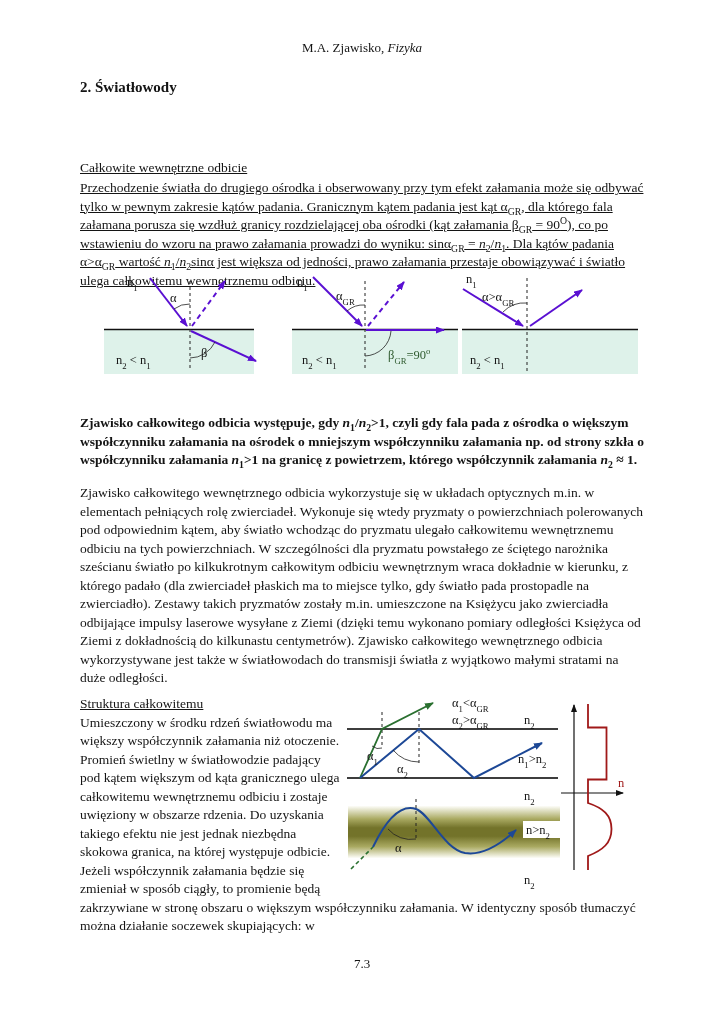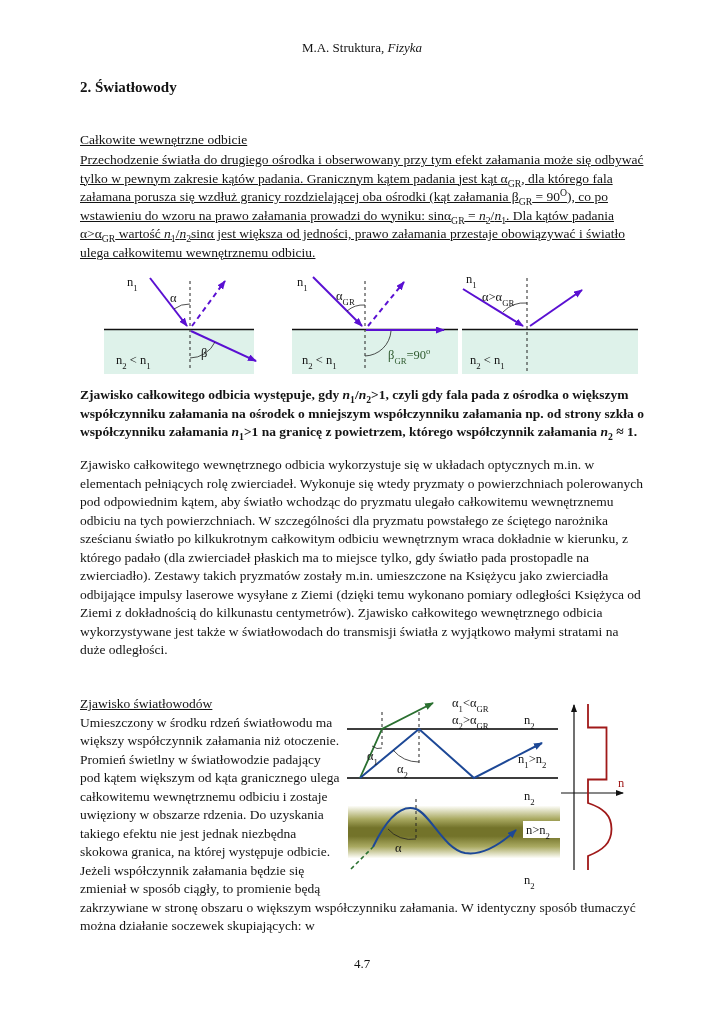--- a/index.html
+++ b/index.html
@@ -13,21 +13,21 @@
     --label-green:#2f5b2f;
     --fiber-line:#3d3d3d;
   }
   html,body{margin:0;padding:0;background:#ffffff;}
   .page{position:relative;width:724px;height:1024px;background:#fff;overflow:hidden;
         font-family:"Liberation Serif",serif;color:var(--text);}
   .hdr{position:absolute;top:40px;left:0;width:100%;text-align:center;font-size:13px;}
   .hdr .it{font-style:italic;}
   .title{position:absolute;top:79px;left:80px;font-size:15px;font-weight:bold;}
   .h-under{text-decoration:underline;font-weight:normal;font-size:13.5px;display:inline;}
-  .para{position:absolute;left:80px;width:566px;font-size:13.5px;line-height:18.5px;}
+  .para{position:absolute;left:80px;width:566px;font-size:13.5px;line-height:18.5px;margin-top:28px;}
   #heading1{top:131px;}
   #para1{top:151px;text-decoration:underline;}
   #para2{top:386px;font-weight:bold;}
   #para3{top:456px;}
   .sec2{position:absolute;left:80px;top:695px;width:566px;font-size:13.5px;line-height:18.5px;}
   .fig2{float:right;width:302px;height:202px;margin-left:2px;}
   .fig1{position:absolute;left:96px;top:266px;}
   .footer{position:absolute;top:956px;left:0;width:100%;text-align:center;font-size:13px;}
   sub,sup{font-size:72%;line-height:0;}
   i{font-style:italic;}
@@ -57,21 +57,21 @@
   .st-edge{stop-color:#fdfdf8;}
   .st-mid{stop-color:#a9a961;}
   .st-core{stop-color:var(--band-olive);}
 </style>
 </head>
 <body>
 
 <div class="page">
 
   <div class="hdr">
-    <span>M.A. Struktura, </span><span class="it">Fizyka</span>
+    <span>M.A. Zjawisko, </span><span class="it">Fizyka</span>
   </div>
 
   <div class="title">2. Światłowody</div>
 
   <div id="heading1" class="para">
     <span class="h-under">Całkowite wewnętrzne odbicie</span>
   </div>
   <div id="para1" class="para">Przechodzenie światła do drugiego ośrodka i obserwowany przy tym efekt załamania może się odbywać tylko w pewnym zakresie kątów padania. Granicznym kątem padania jest kąt α<sub>GR</sub>, dla którego fala załamana porusza się wzdłuż granicy rozdzielającej oba ośrodki (kąt załamania β<sub>GR</sub> = 90<sup>O</sup>), co po wstawieniu do wzoru na prawo załamania prowadzi do wyniku: sinα<sub>GR</sub> = <i>n</i><sub>2</sub>/<i>n</i><sub>1</sub>. Dla kątów padania α&gt;α<sub>GR</sub> wartość <i>n</i><sub>1</sub>/<i>n</i><sub>2</sub>sinα jest większa od jedności, prawo załamania przestaje obowiązywać i światło ulega całkowitemu wewnętrznemu odbiciu.</div>
 
   <svg class="fig1" width="548" height="114" viewBox="96 266 548 114">
@@ -181,19 +181,19 @@
       </g>
 
       <g>
         <line class="axis" x1="570" y1="870" x2="570" y2="705" marker-end="url(#mK)"></line>
         <line class="axis" x1="557" y1="793" x2="619" y2="793" marker-end="url(#mK)"></line>
         <path class="profile" d="M 584 704 L 584 727.5 L 602.5 727.5 L 602.5 779.5 L 584 779.5 L 584 803 C 599 808 607.5 815 607.5 829 C 607.5 843 599 850 584 856 L 584 870"></path>
         <text x="614" y="787" class="redlbl">n</text>
       </g>
     </svg>
 
-    <span class="h-under">Zjawisko światłowodów</span>
+    <span class="h-under">Struktura całkowitemu</span>
     <div>Umieszczony w środku rdzeń światłowodu ma większy współczynnik załamania niż otoczenie. Promień świetlny w światłowodzie padający pod kątem większym od kąta granicznego ulega całkowitemu wewnętrznemu odbiciu i zostaje uwięziony w obszarze rdzenia. Do uzyskania takiego efektu nie jest jednak niezbędna skokowa granica, na której występuje odbicie. Jeżeli współczynnik załamania będzie się zmieniał w sposób ciągły, to promienie będą zakrzywiane w stronę obszaru o większym współczynniku załamania. W identyczny sposób tłumaczyć można działanie soczewek skupiających: w</div>
   </div>
 
-  <div class="footer">4.7</div>
+  <div class="footer">7.3</div>
 
 </div>
 
 </body></html>

